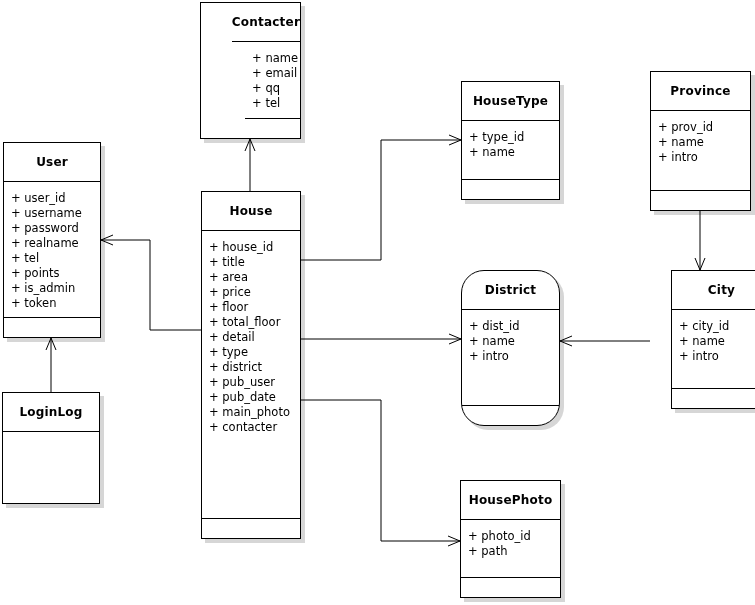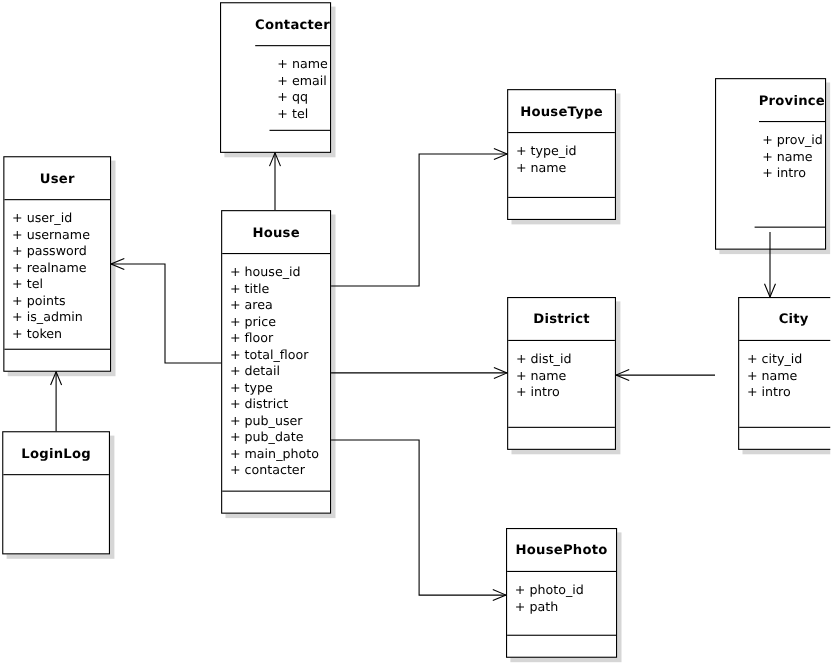--- a/index.html
+++ b/index.html
@@ -84,21 +84,21 @@
         <div class="uml-attr">+ points</div>
         <div class="uml-attr">+ is_admin</div>
         <div class="uml-attr">+ token</div>
       </div>
       <div class="uml-footer"></div>
     </div>
     <div class="uml-class" style="left: 2px; top: 392px; width: 98px; height: 112px;">
       <div class="uml-title">LoginLog</div>
       <div class="uml-footer"></div>
     </div>
-    <div class="uml-class" style="left: 201px; top: 191px; width: 100px; height: 276px;">
+    <div class="uml-class" style="left: 201px; top: 191px; width: 100px; height: 348px;">
       <div class="uml-title">House</div>
       <div class="uml-attrs">
         <div class="uml-attr">+ house_id</div>
         <div class="uml-attr">+ title</div>
         <div class="uml-attr">+ area</div>
         <div class="uml-attr">+ price</div>
         <div class="uml-attr">+ floor</div>
         <div class="uml-attr">+ total_floor</div>
         <div class="uml-attr">+ detail</div>
         <div class="uml-attr">+ type</div>
@@ -111,30 +111,30 @@
       <div class="uml-footer"></div>
     </div>
     <div class="uml-class" style="left: 461px; top: 81px; width: 99px; height: 119px;">
       <div class="uml-title">HouseType</div>
       <div class="uml-attrs">
         <div class="uml-attr">+ type_id</div>
         <div class="uml-attr">+ name</div>
       </div>
       <div class="uml-footer"></div>
     </div>
-    <div class="uml-class" style="left: 650px; top: 71px; width: 101px; height: 156px; align-items: flex-end;">
+    <div class="uml-class" style="left: 650px; top: 71px; width: 101px; height: 140px;">
       <div class="uml-title">Province</div>
       <div class="uml-attrs">
         <div class="uml-attr">+ prov_id</div>
         <div class="uml-attr">+ name</div>
         <div class="uml-attr">+ intro</div>
       </div>
       <div class="uml-footer"></div>
     </div>
-    <div class="uml-class" style="left: 461px; top: 270px; width: 99px; height: 139px;">
+    <div class="uml-class" style="left: 461px; top: 270px; width: 99px; height: 156px; border-radius: 23px;">
       <div class="uml-title">District</div>
       <div class="uml-attrs">
         <div class="uml-attr">+ dist_id</div>
         <div class="uml-attr">+ name</div>
         <div class="uml-attr">+ intro</div>
       </div>
       <div class="uml-footer"></div>
     </div>
     <div class="uml-class" style="left: 671px; top: 270px; width: 101px; height: 139px;">
       <div class="uml-title">City</div>

